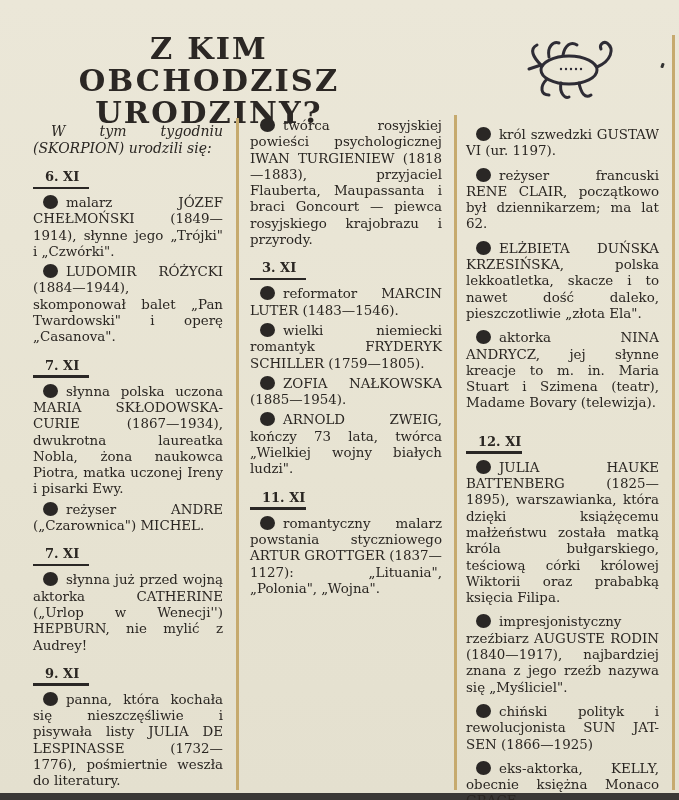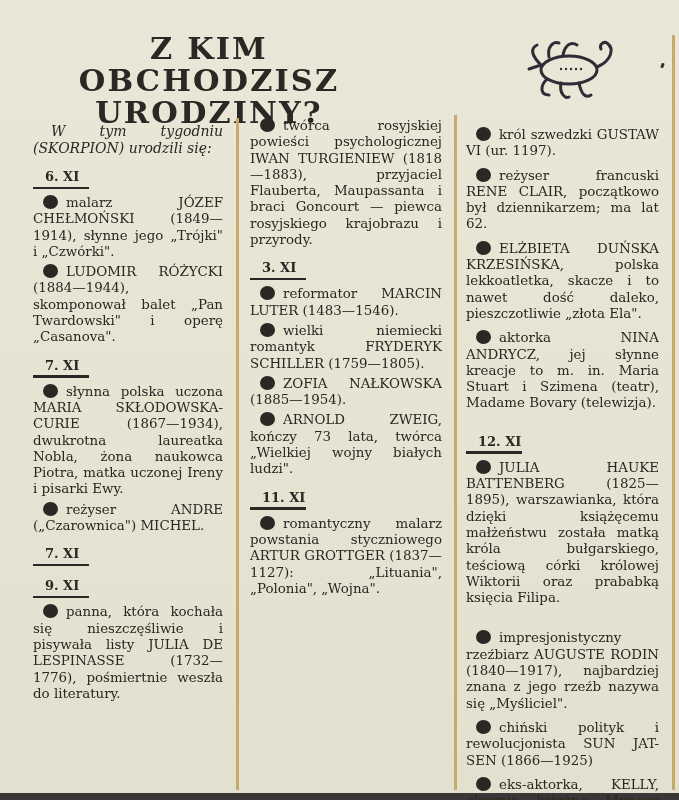--- a/index.html
+++ b/index.html
@@ -76,20 +76,21 @@
 
   <div class="date-head">6. XI</div>
   <p class="entry"><span class="bullet"></span><span>malarz JÓZEF CHEŁMOŃSKI (1849—1914), słynne jego „Trójki" i „Czwórki".</span></p>
   <p class="entry"><span class="bullet"></span><span>LUDOMIR RÓŻYCKI (1884—1944), skomponował balet „Pan Twardowski" i operę „Casanova".</span></p>
 
   <div class="date-head">7. XI</div>
   <p class="entry"><span class="bullet"></span><span>słynna polska uczona MARIA SKŁODOWSKA-CURIE (1867—1934), dwukrotna laureatka Nobla, żona naukowca Piotra, matka uczonej Ireny i pisarki Ewy.</span></p>
   <p class="entry"><span class="bullet"></span><span>reżyser ANDRE („Czarownica") MICHEL.</span></p>
 
   <div class="date-head">7. XI</div>
+  <p class="entry"><span class="bullet"></span><span>słynna już przed wojną aktorka CATHERINE („Urlop w Wenecji'') HEPBURN, nie mylić z Audrey!</span></p>
 
   <div class="date-head">9. XI</div>
   <p class="entry"><span class="bullet"></span><span>panna, która kochała się nieszczęśliwie i pisywała listy JULIA DE LESPINASSE (1732—1776), pośmiertnie weszła do literatury.</span></p>
 </div>
 
 <div class="col" style="left:250px; top:118px; width:192px;">
   <p class="entry"><span class="bullet"></span><span>twórca rosyjskiej powieści psychologicznej IWAN TURGIENIEW (1818—1883), przyjaciel Flauberta, Maupassanta i braci Goncourt — piewca rosyjskiego krajobrazu i przyrody.</span></p>
 
   <div class="date-head">3. XI</div>
   <p class="entry"><span class="bullet"></span><span>reformator MARCIN LUTER (1483—1546).</span></p>
@@ -103,16 +104,16 @@
 </div>
 
 <div class="col" style="left:466px; top:119px; width:193px;">
   <p class="entry" style="margin-top:8px"><span class="bullet"></span><span>król szwedzki GUSTAW VI (ur. 1197).</span></p>
   <p class="entry" style="margin-top:8px"><span class="bullet"></span><span>reżyser francuski RENE CLAIR, początkowo był dziennikarzem; ma lat 62.</span></p>
   <p class="entry" style="margin-top:8px"><span class="bullet"></span><span>ELŻBIETA DUŃSKA KRZESIŃSKA, polska lekkoatletka, skacze i to nawet dość daleko, pieszczotliwie „złota Ela".</span></p>
   <p class="entry" style="margin-top:8px"><span class="bullet"></span><span>aktorka NINA ANDRYCZ, jej słynne kreacje to m. in. Maria Stuart i Szimena (teatr), Madame Bovary (telewizja).</span></p>
 
   <div class="date-head" style="margin-top:22px">12. XI</div>
   <p class="entry"><span class="bullet"></span><span>JULIA HAUKE BATTENBERG (1825—1895), warszawianka, która dzięki książęcemu małżeństwu została matką króla bułgarskiego, teściową córki królowej Wiktorii oraz prababką księcia Filipa.</span></p>
-  <p class="entry" style="margin-top:24px"><span class="bullet"></span><span>impresjonistyczny rzeźbiarz AUGUSTE RODIN (1840—1917), najbardziej znana z jego rzeźb nazywa się „Myśliciel".</span></p>
+  <p class="entry" style="margin-top:8px"><span class="bullet"></span><span>impresjonistyczny rzeźbiarz AUGUSTE RODIN (1840—1917), najbardziej znana z jego rzeźb nazywa się „Myśliciel".</span></p>
   <p class="entry" style="margin-top:8px"><span class="bullet"></span><span>chiński polityk i rewolucjonista SUN JAT-SEN (1866—1925)</span></p>
   <p class="entry" style="margin-top:8px"><span class="bullet"></span><span>eks-aktorka, KELLY, obecnie księżna Monaco GRACE.</span></p>
 </div>
 
 </body></html>

